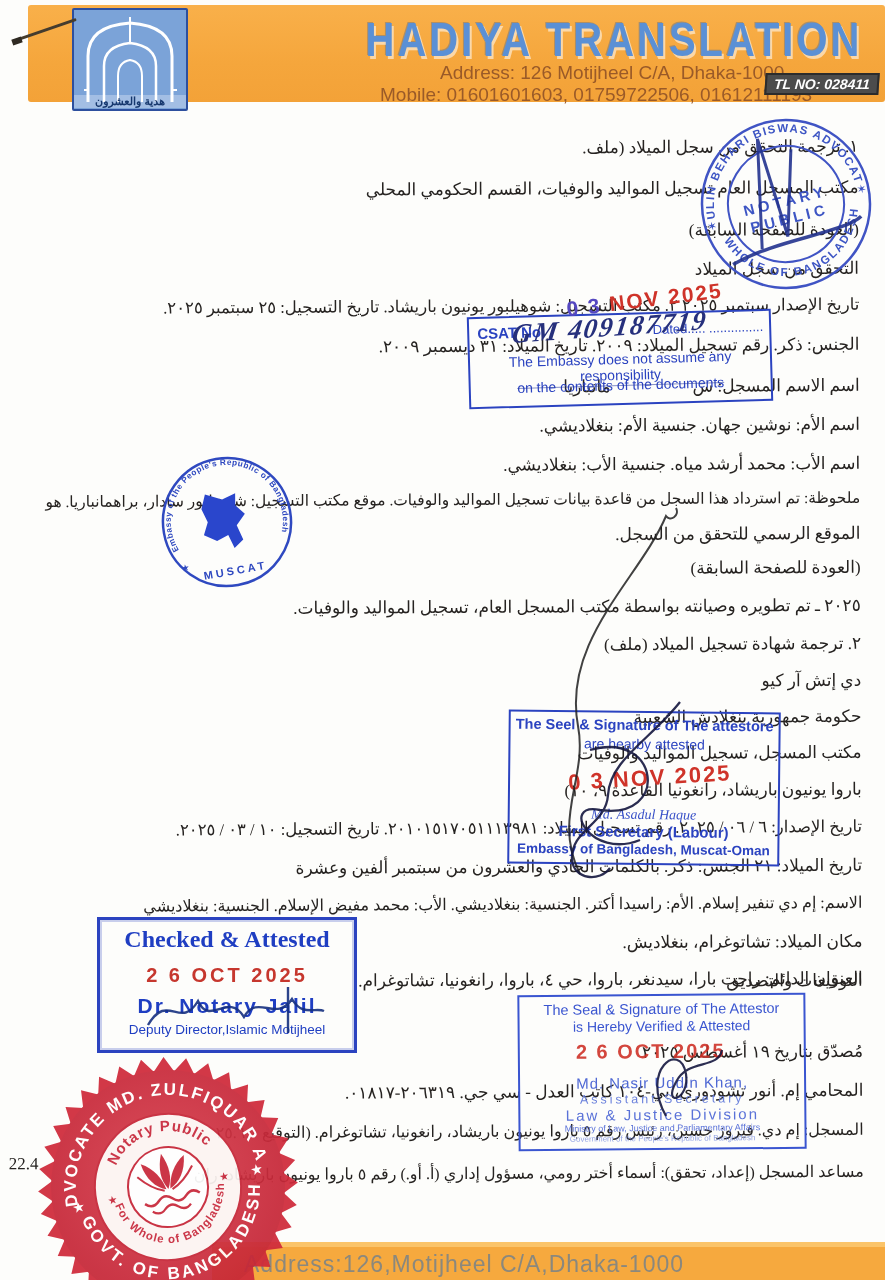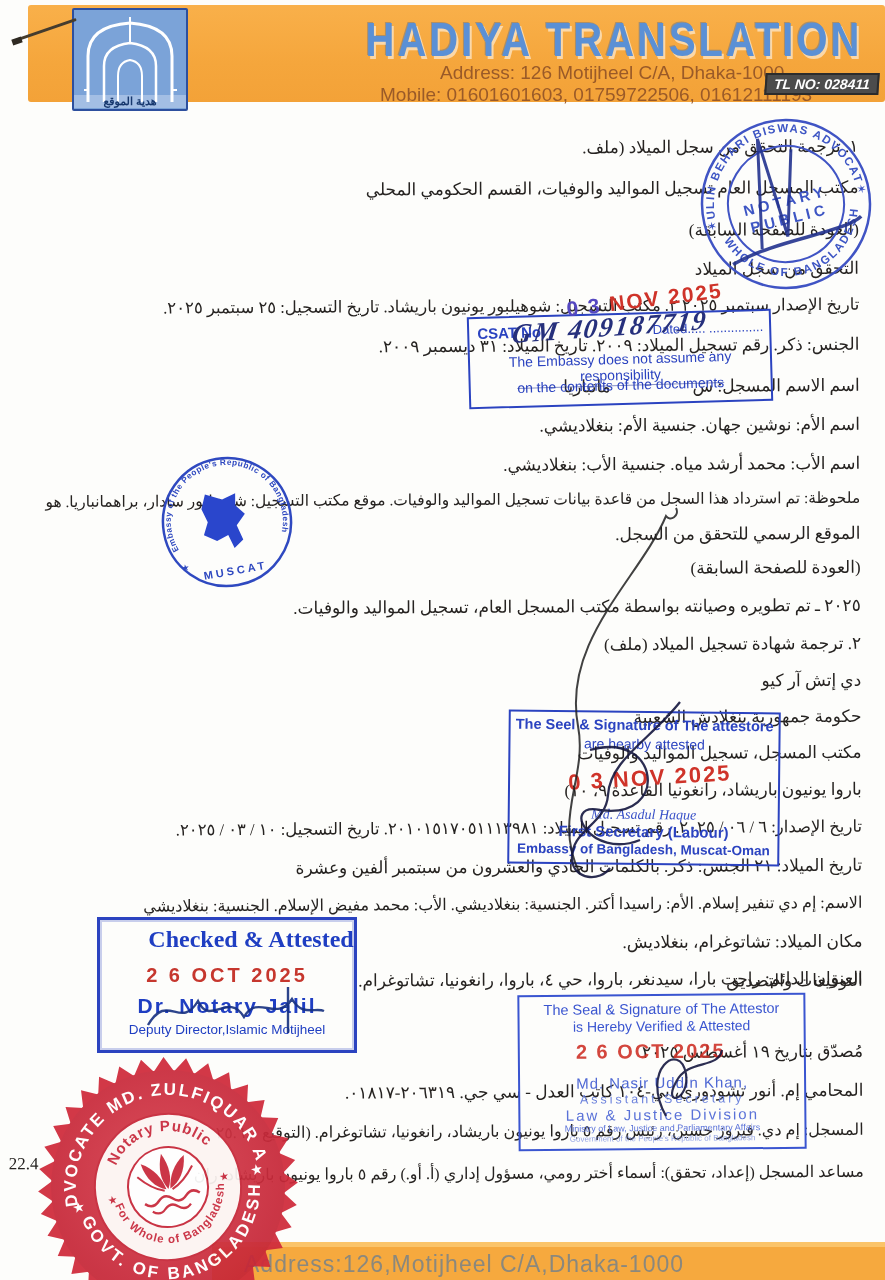--- a/index.html
+++ b/index.html
@@ -41,21 +41,21 @@
   .csat-l2{position:absolute;left:0;top:62px;width:100%;font:14px "Liberation Sans",sans-serif;text-decoration:line-through;text-decoration-color:rgba(35,55,160,.55);}
   .csat-hand{position:absolute;left:512px;top:312px;font:italic 600 27px "Liberation Serif",serif;
     color:#26307c;transform:rotate(-4deg) skewX(-12deg);z-index:4;letter-spacing:2px;}
   .attest-box{left:508px;top:711px;width:268px;height:150px;transform:rotate(.6deg);border-width:2.5px;}
   .attest-l1{position:absolute;left:0;top:4px;width:100%;font:bold 14.5px "Liberation Sans",sans-serif;}
   .attest-l2{position:absolute;left:0;top:23px;width:100%;font:14px "Liberation Sans",sans-serif;}
   .attest-name{position:absolute;left:0;top:94px;width:100%;font:italic 14px "Liberation Serif",serif;color:#3850c8;}
   .attest-title{position:absolute;left:0;top:110px;width:100%;font:bold 15px "Liberation Sans",sans-serif;}
   .attest-org{position:absolute;left:0;top:129px;width:100%;font:bold 13.5px "Liberation Sans",sans-serif;}
   .checked-box{left:97px;top:917px;width:254px;height:130px;border-width:3px;box-shadow:inset 0 0 0 2px rgba(43,67,192,.25);}
-  .checked-title{position:absolute;left:0;top:6px;width:100%;font:bold 24px "Liberation Serif",serif;color:#1f3ec2;margin-left:24px;}
+  .checked-title{position:absolute;left:0;top:6px;width:100%;font:bold 24px "Liberation Serif",serif;color:#1f3ec2;}
   .checked-date{position:static;display:block;margin-top:44px;font:bold 20px "Liberation Sans",sans-serif;color:#c6372e;letter-spacing:3px;}
   .checked-name{position:absolute;left:0;top:74px;width:100%;font:bold 21px "Liberation Sans",sans-serif;color:#1f3ec2;letter-spacing:2px;}
   .checked-sub{position:absolute;left:0;top:102px;width:100%;font:13.5px "Liberation Sans",sans-serif;color:#1f3ec2;}
   .verify-box{left:518px;top:994px;width:284px;height:152px;transform:rotate(-.5deg);border-width:2px;border-color:#3a55d0;color:#3a55d0;}
   .verify-l1{position:absolute;left:0;top:5px;width:100%;font:14.5px "Liberation Sans",sans-serif;white-space:nowrap;overflow:hidden;}
   .verify-l2{position:absolute;left:0;top:22px;width:100%;font:14px "Liberation Sans",sans-serif;}
   .verify-date{position:absolute;left:56px;top:44px;opacity:.9;}
   .verify-name{position:absolute;left:0;top:78px;width:100%;font:15px "Liberation Sans",sans-serif;color:#4f68d4;letter-spacing:1px;}
   .verify-asst{position:absolute;left:0;top:96px;width:100%;font:12.5px "Liberation Sans",sans-serif;color:#6a80dc;letter-spacing:3px;}
   .verify-law{position:absolute;left:0;top:110px;width:100%;font:15px "Liberation Sans",sans-serif;color:#5a72d8;letter-spacing:2px;}
@@ -77,21 +77,21 @@
     <div class="logo">
       <svg width="112" height="97" viewBox="0 0 112 97">
         <g fill="none" stroke="#ffffff" stroke-width="3">
           <path d="M14,92 V46 Q14,16 56,13 Q98,16 98,46 V92"></path>
           <path d="M30,92 V56 Q30,36 56,33 Q82,36 82,56 V92" stroke-width="2.5"></path>
           <path d="M44,92 V66 Q44,52 56,50 Q68,52 68,66 V92" stroke-width="2"></path>
           <path d="M56,7 V33" stroke-width="2"></path>
           <path d="M10,80 H14 M98,80 H103" stroke-width="2"></path>
         </g>
       </svg>
-      <div class="logo-caption">هدية الموقع</div>
+      <div class="logo-caption">هدية والعشرون</div>
     </div>
     <div class="title">HADIYA TRANSLATION</div>
     <div class="addr">Address: 126 Motijheel C/A, Dhaka-1000</div>
     <div class="mob">Mobile: 01601601603, 01759722506, 01612111193</div>
     <div class="tl">TL NO: 028411</div>
   </div>
   <div class="pen-mark"></div>
   <div class="pen-nib"></div>
 
   <div class="textlayer">

